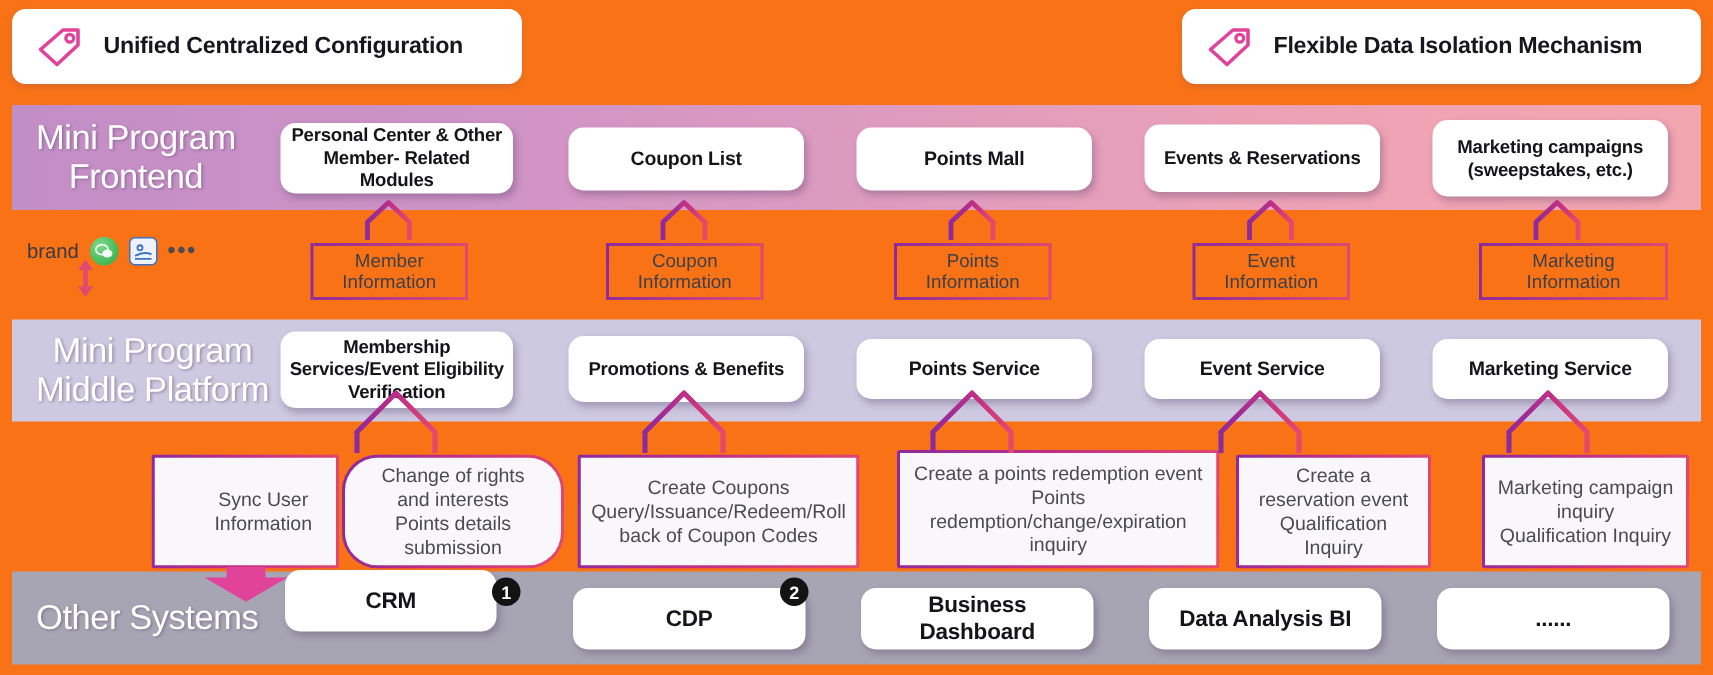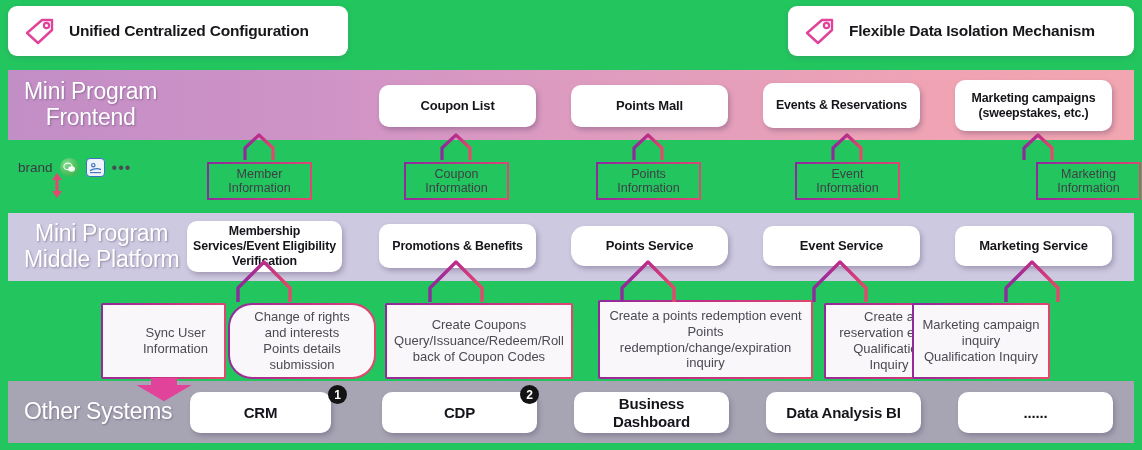--- a/index.html
+++ b/index.html
@@ -2,21 +2,21 @@
 <html><head>
 <meta charset="utf-8">
 <style>
   * { box-sizing: border-box; margin: 0; padding: 0; }
   html, body {
     width: 1142px; height: 450px;
     background: #f7f5f9;
     font-family: "Liberation Sans", sans-serif;
     overflow: hidden;
   }
-  .stage { position: relative; width: 1142px; height: 450px; background: #22c55e; }
+  .stage { position: relative; width: 1142px; height: 450px; background: #f97316; }
 
   
   .pill {
     position: absolute; top: 6px; height: 50px;
     background: #ffffff; border-radius: 9px;
     box-shadow: 0 2px 5px rgba(90,60,110,0.18);
     display: flex; align-items: center; gap: 13px;
     padding: 0 14px;
   }
   .pill-text {
@@ -121,20 +121,23 @@
       </svg>
     </span>
     <span class="pill-text">Flexible Data Isolation
 Mechanism</span>
   </div>
 
   <div class="band band-frontend">
     <div class="band-title">Mini Program
 Frontend</div>
   </div>
+  <div class="card small" style="left:187px; top:82px; width:155px; height:47px;">Personal Center &amp;
+Other Member-
+Related Modules</div>
   <div class="card" style="left:379px; top:85px; width:157px; height:42px;">Coupon List</div>
   <div class="card" style="left:571px; top:85px; width:157px; height:42px;">Points Mall</div>
   <div class="card small" style="left:955px; top:80px; width:157px; height:51px;">Marketing
 campaigns
 (sweepstakes, etc.)</div>
   <div class="card small" style="left:763px; top:83px; width:157px; height:45px;">Events &amp;
 Reservations</div>
 
   <div class="brand-row">
     <span class="brand-label">brand</span>
@@ -155,61 +158,61 @@
   </div>
 
   <div class="dashed-box dashed-b" style="left:207px; top:162px; width:105px;">Member
 Information</div>
   <div class="dashed-box dashed-b" style="left:404px; top:162px; width:105px;">Coupon
 Information</div>
   <div class="dashed-box dashed-b" style="left:596px; top:162px; width:105px;">Points
 Information</div>
   <div class="dashed-box dashed-b" style="left:795px; top:162px; width:105px;">Event
 Information</div>
-  <div class="dashed-box dashed-b" style="left:1036px; top:162px; width:105px;text-align:center;">Marketing
+  <div class="dashed-box dashed-b" style="left:986px; top:162px; width:126px;text-align:center;">Marketing
 Information</div>
 
   <div class="band band-middle">
     <div class="band-title">Mini Program
 Middle Platform</div>
   </div>
   <div class="card small" style="left:187px; top:221px; width:155px; height:51px;">Membership
 Services/Event
 Eligibility Verification</div>
   <div class="card small" style="left:379px; top:224px; width:157px; height:44px;">Promotions &amp;
 Benefits</div>
-  <div class="card" style="left:571px; top:226px; width:157px; height:40px;border-radius:14px;">Points Service</div>
+  <div class="card" style="left:571px; top:226px; width:157px; height:40px;">Points Service</div>
   <div class="card" style="left:763px; top:226px; width:157px; height:40px;">Event Service</div>
   <div class="card" style="left:955px; top:226px; width:157px; height:40px;">Marketing Service</div>
 
   <div class="ob ob-grad" style="left:101px; top:303px; width:125px; height:76px;padding-left:28px;">Sync User
 Information</div>
   <div class="ob ob-grad" style="left:228px; top:303px; width:148px; height:76px;border-radius:24px;">Change of rights
 and interests
 Points details
 submission</div>
   <div class="ob ob-grad" style="left:385px; top:303px; width:188px; height:76px;">Create Coupons
 Query/Issuance/Redeem/Roll
 back of Coupon Codes</div>
   <div class="ob ob-grad" style="left:598px; top:300px; width:215px; height:79px;">Create a points redemption event
 Points
 redemption/change/expiration
 inquiry</div>
   <div class="ob ob-grad" style="left:824px; top:303px; width:130px; height:76px;">Create a
 reservation event
 Qualification
 Inquiry</div>
-  <div class="ob ob-grad" style="left:912px; top:303px; width:138px; height:76px;">Marketing campaign
+  <div class="ob ob-grad" style="left:988px; top:303px; width:138px; height:76px;">Marketing campaign
 inquiry
 Qualification Inquiry</div>
 
   <div class="band band-other">
     <div class="band-title">Other Systems</div>
   </div>
-  <div class="card bottom" style="left:190px; top:392px; width:141px; height:41px;">CRM</div>
+  <div class="card bottom" style="left:190px; top:380px; width:141px; height:41px;">CRM</div>
   <div class="card bottom" style="left:382px; top:392px; width:155px; height:41px;">CDP</div>
   <div class="card bottom" style="left:574px; top:392px; width:155px; height:41px;">Business
 Dashboard</div>
   <div class="card bottom" style="left:766px; top:392px; width:155px; height:41px;">Data Analysis BI</div>
   <div class="card bottom" style="left:958px; top:392px; width:155px; height:41px;">......</div>
 
   <div class="badge" style="left:328px; top:385px;">1</div>
   <div class="badge" style="left:520px; top:385px;">2</div>
 
   <svg class="overlay">

